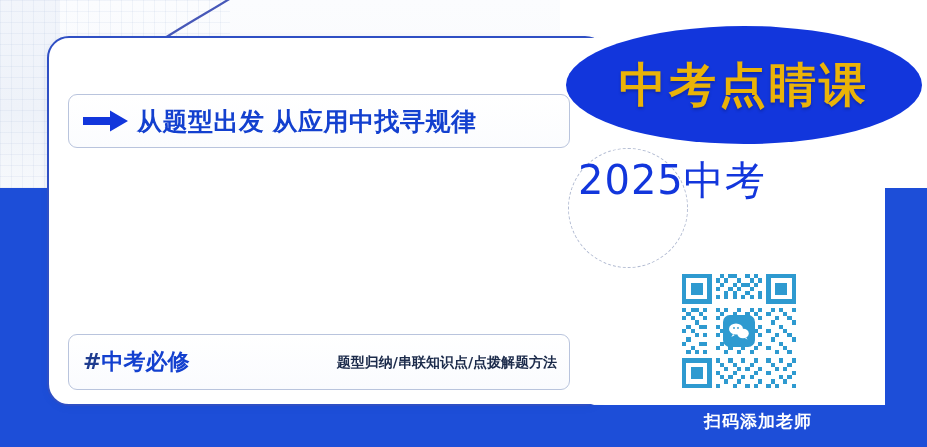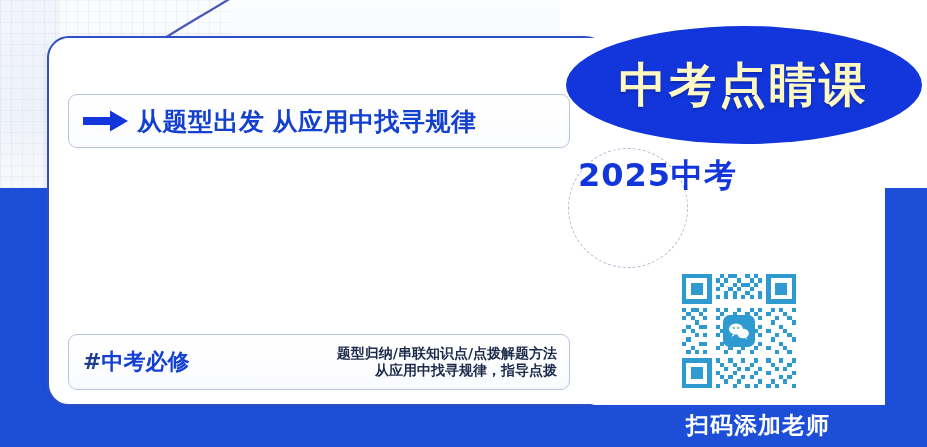--- a/index.html
+++ b/index.html
@@ -117,37 +117,37 @@
   .title-ellipse {
     position: absolute; left: 566px; top: 26px;
     width: 356px; height: 118px;
     background: #1236dc;
     border-radius: 50%;
     display: flex; align-items: center; justify-content: center;
   }
   .title-ellipse-text {
     font-family: "DejaVu Sans", sans-serif;
     font-weight: 700; font-size: 47px;
-    color: #fef9c3; letter-spacing: 3px;
+    color: #eab308; letter-spacing: 3px;
     white-space: nowrap;
     text-shadow: 0 2px 3px rgba(0,0,30,.25);
   }
 
   .dashed-circle {
     position: absolute; left: 568px; top: 148px;
     width: 120px; height: 120px;
     border: 1px dashed #9aa6c4;
     border-radius: 50%;
     opacity: .75;
   }
 
   .subtitle {
     position: absolute; left: 578px; top: 158px; width: 300px;
     font-family: "DejaVu Sans", sans-serif;
-    font-weight: 700; font-size: 32px; line-height: 1.1;
+    font-weight: 400; font-size: 40px; line-height: 1.1;
     color: #1236dc; letter-spacing: 1px; white-space: nowrap;
     text-shadow: 1px 1px 0 rgba(255,255,255,.7);
   }
   .subtitle .l2 { display: block; }
 
   
   .qr-wrap {
     position: absolute; left: 678px; top: 270px;
     width: 122px; height: 122px; background: #ffffff;
   }
@@ -157,21 +157,21 @@
     width: 32px; height: 32px; border-radius: 7px;
     background: #2e9ad0;
     display: flex; align-items: center; justify-content: center;
   }
   .wechat-badge svg { display:block; }
 
   .scan-text {
     position: absolute; left: 678px; top: 410px; width: 160px;
     text-align: center;
     font-family: "DejaVu Sans", sans-serif;
-    font-weight: 700; font-size: 23px; letter-spacing: 1px;
+    font-weight: 700; font-size: 17px; letter-spacing: 1px;
     color: #ffffff; white-space: nowrap;
   }
 </style>
 </head>
 <body>
 
 <div id="poster">
 
   <div class="bg-white-top"></div>
   <div class="bg-top-left"></div>
@@ -202,21 +202,20 @@
     </div>
 
   </div>
 
   <div class="tagrow">
     <div class="tag-title">
       <span class="hash">#</span><span>中考必修</span>
     </div>
     <div class="tag-lines">
       <div class="tag-line">题型归纳/串联知识点/点拨解题方法</div>
-      <div class="tag-line">从应用中找寻规律，指导点拨</div>
     </div>
   </div>
 
   <div class="title-ellipse">
     <span class="title-ellipse-text">中考点睛课</span>
   </div>
 
   <div class="dashed-circle"></div>
 
   <div class="subtitle">

